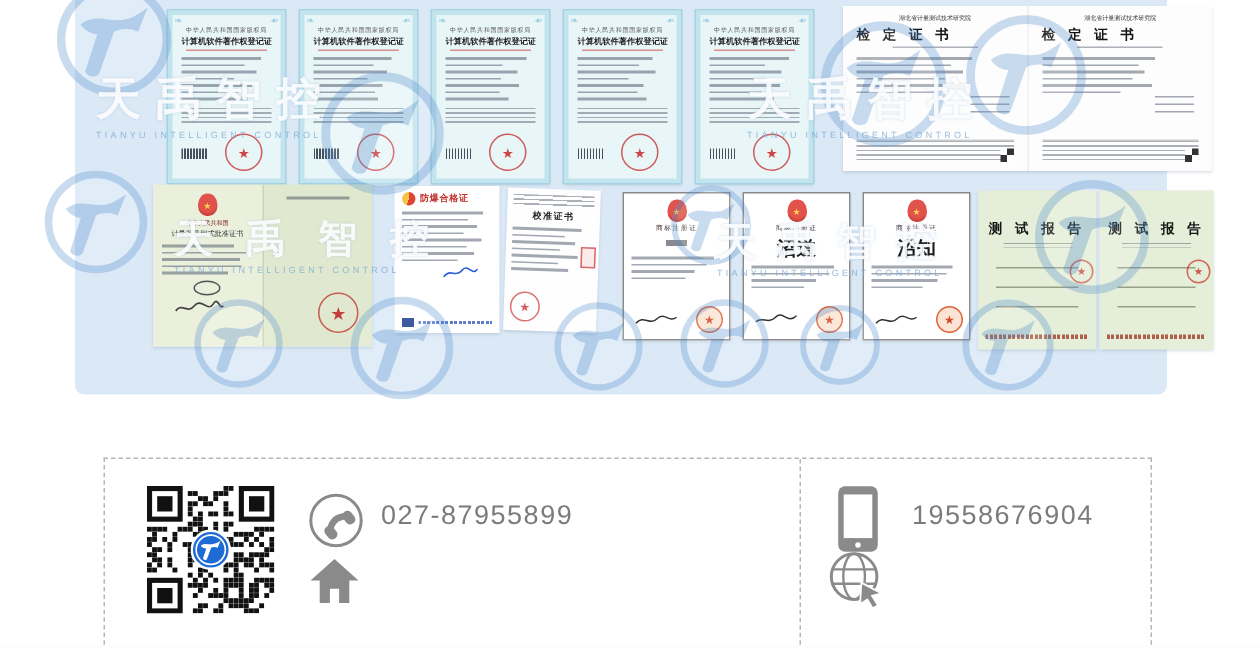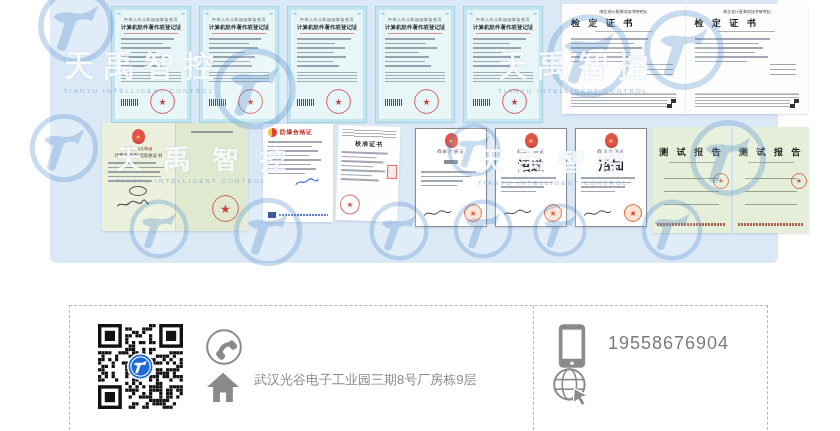--- a/index.html
+++ b/index.html
@@ -703,26 +703,26 @@
     </div>
 
     <svg class="icon" style="left:134px;top:21px" width="40" height="40" viewBox="0 0 100 100">
       <circle cx="50" cy="50" r="42" fill="none" stroke="#8a8a8a" stroke-width="5"></circle>
       <g fill="#8a8a8a" transform="rotate(-40 50 50)">
         <rect x="22" y="48" width="17" height="24" rx="8"></rect>
         <rect x="61" y="48" width="17" height="24" rx="8"></rect>
         <path d="M24,56 Q50,30 76,56 L69,64 Q50,44 31,64 Z"></path>
       </g>
     </svg>
+    <div class="c-text phone-text">027-87955899</div>
 
     <svg class="icon" style="left:135px;top:64px" width="36" height="34" viewBox="0 0 100 100">
       <path d="M50,8 L97,50 L79,50 L79,94 L59,94 L59,66 L41,66 L41,94 L21,94 L21,50 L3,50 Z" fill="#8a8a8a"></path>
     </svg>
     <div class="c-text addr-text">
-      <div>武汉光谷电子工业园三期8号厂房栋9层</div>
     </div>
 
     <svg class="icon" style="left:487px;top:17px" width="30" height="46" viewBox="0 0 66 100">
       <rect x="4" y="2" width="58" height="96" rx="10" fill="#8a8a8a"></rect>
       <rect x="12" y="14" width="42" height="64" fill="#fff"></rect>
       <circle cx="33" cy="88" r="4" fill="#fff"></circle>
     </svg>
     <div class="c-text mobile-text">19558676904</div>
 
     <svg class="icon" style="left:481px;top:60px" width="40" height="40" viewBox="0 0 100 100">

